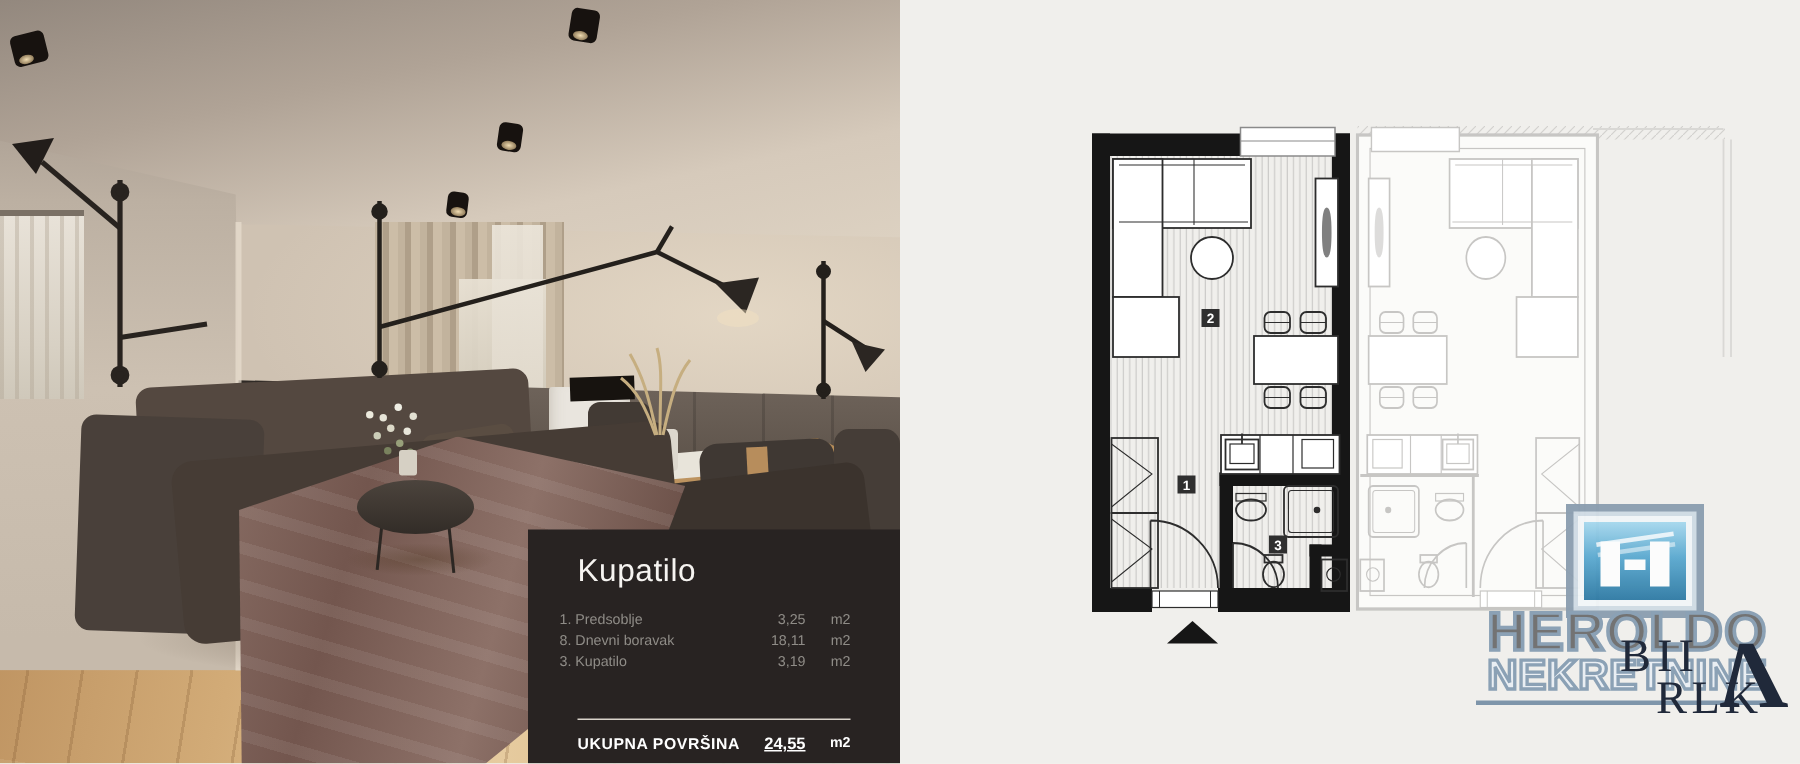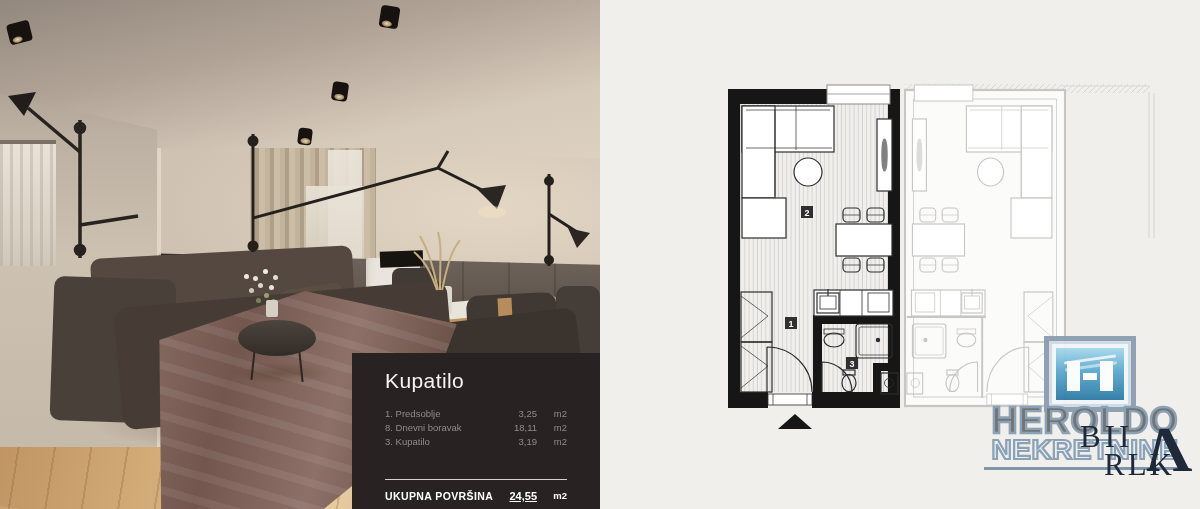--- a/index.html
+++ b/index.html
@@ -88,21 +88,21 @@
   .chair-slat{position:absolute;left:499px;top:298px;width:14px;height:60px;background:#b78d5c;transform:rotate(-3deg);}
   .chair-b3{position:absolute;left:556px;top:286px;width:44px;height:126px;background:#453d37;border-radius:10px 10px 2px 2px;}
   .cleg{position:absolute;width:5px;background:#b08a58;}
 
   
   .plan{position:absolute;left:600px;top:0;width:600px;height:509px;}
 
   
   .legend{position:absolute;left:352px;top:353px;width:248px;height:156px;background:#282322;color:#8f8c87;z-index:5;}
   .legend-title{margin:16px 0 0 33px;font-size:21px;color:#f6f4f1;letter-spacing:.4px;}
-  .legend-rows{margin:14px 33px 0 33px;}
+  .legend-rows{margin:14px 33px 0 21px;}
   .legend-row{display:flex;font-size:9.5px;line-height:14px;}
   .legend-row .lab{flex:1;}
   .legend-row .val{width:34px;text-align:right;}
   .legend-row .unit{width:30px;text-align:right;}
   .legend-div{margin:30px 33px 0 33px;border-top:1px solid #d9d4cb;}
   .legend-total{display:flex;margin:10px 33px 0 33px;color:#ffffff;font-weight:bold;}
   .legend-total .lab{flex:1;font-size:10.5px;letter-spacing:.4px;}
   .legend-total .val{width:40px;text-align:right;font-size:11px;text-decoration:underline;}
   .legend-total .unit{width:30px;text-align:right;font-size:9.5px;}
 

